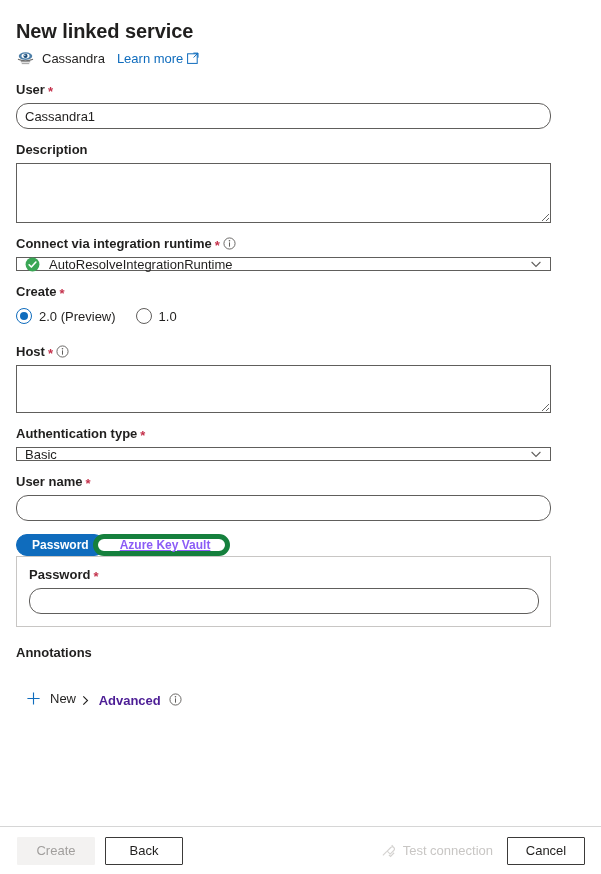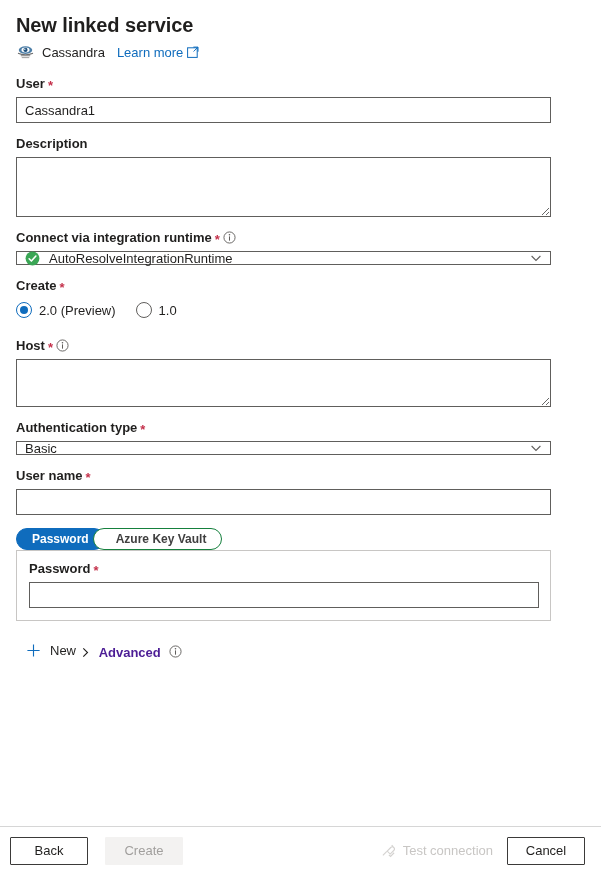--- a/index.html
+++ b/index.html
@@ -18,21 +18,21 @@
   }
   .panel {
     position: absolute;
     left: 0;
     top: 0;
     width: 601px;
     height: 826px;
     overflow: hidden;
   }
   .pad {
-    padding: 10px 16px 0 16px;
+    padding: 16px 16px 0 16px;
   }
   
   .page-title {
     font-size: 20px;
     font-weight: bold;
     color: #201f1e;
     letter-spacing: -0.1px;
     margin: 2px 0 4px 0;
     line-height: 26px;
   }
@@ -84,21 +84,21 @@
     width: 535px;
     height: 26px;
     border: 1px solid #605e5c;
     background: #fff;
     font-family: "Liberation Sans", sans-serif;
     font-size: 13px;
     color: #201f1e;
     padding: 0 8px;
     outline: none;
     display: block;
-    border-radius: 0;
+    border-radius: 12px;
   }
   .txtarea {
     box-sizing: border-box;
     width: 535px;
     height: 60px;
     border: 1px solid #605e5c;
     background: #fff;
     font-family: "Liberation Sans", sans-serif;
     font-size: 13px;
     color: #201f1e;
@@ -156,21 +156,21 @@
   .pill {
     height: 22px;
     border-radius: 11px;
     display: flex; align-items: center; justify-content: center;
     font-size: 12px; font-weight: bold;
     padding: 0 15px;
     cursor: pointer;
     box-sizing: border-box;
   }
   .pill.active { background: #0f6cbd; color: #fff; border: 1px solid #0f6cbd; }
-  .pill.inactive { background: #fff; color: #404040; border: 1px solid #15803d; margin-left: -12px; padding-left: 22px; }
+  .pill.inactive { background: #fff; color: #8b5cf6; border: 5px solid #15803d; margin-left: -12px; padding-left: 22px; text-decoration: underline; }
 
   .subpanel {
     box-sizing: border-box;
     width: 535px;
     border: 1px solid #c8c6c4;
     padding: 10px 10px 12px 12px;
     margin-top: -9px;
   }
   .subpanel .flabel { margin-bottom: 5px; }
   .subpanel .inp { width: 510px; }
@@ -388,20 +388,21 @@
 
     <div class="subpanel">
       <div class="flabel">
         <span>Password</span>
         <span class="req">*</span>
       </div>
       <input class="inp" type="password" value="" style="">
     </div>
 
     
+    <div class="section-label">Annotations</div>
     <div class="new-row">
       <span>
         <svg class="plus-icon" viewBox="0 0 16 16" xmlns="http://www.w3.org/2000/svg">
           <path d="M8 1.5 V14.5 M1.5 8 H14.5" stroke="#0f6cbd" stroke-width="1.2"></path>
         </svg>
       </span>
       <span class="new-text">New</span>
     </div>
 
     
@@ -418,22 +419,22 @@
           <circle cx="7" cy="4" r="0.85" fill="#605e5c"></circle>
           <rect x="6.45" y="5.8" width="1.1" height="4.6" fill="#605e5c"></rect>
         </svg>
       </span>
     </div>
 
   </div>
 </div>
 
 <div class="footer">
+  <span class="btn disabled btn-create">Create</span>
   <span class="btn btn-back">Back</span>
-  <span class="btn disabled btn-create">Create</span>
   <span class="footer-right">
     <span class="test-conn">
       <span>
         <svg class="plug-icon" viewBox="0 0 16 16" xmlns="http://www.w3.org/2000/svg">
           <path d="M2 13.2 L6.2 9" stroke="#d4d2d0" stroke-width="1.2"></path>
           <path d="M6.6 8.6 L10.4 4.8 A2.2 2.2 0 0 1 13.6 8 L9.8 11.8 Z" fill="none" stroke="#d4d2d0" stroke-width="1.2"></path>
           <path d="M11.4 2.4 L13 4" stroke="#d4d2d0" stroke-width="1.2"></path>
           <path d="M8.4 12.6 L10.2 14.4 L14 10.4" fill="none" stroke="#d4d2d0" stroke-width="1.2"></path>
         </svg>
       </span>

